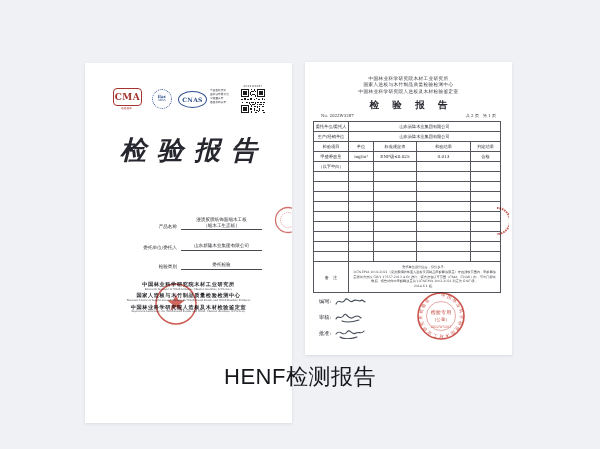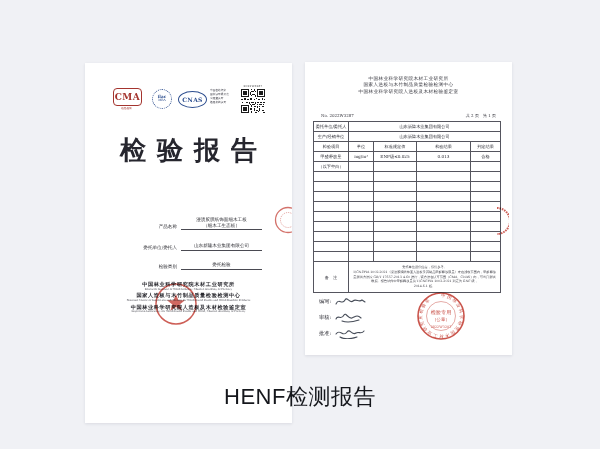--- a/index.html
+++ b/index.html
@@ -26,21 +26,21 @@
         display:flex;align-items:center;justify-content:center;}
   .cnas-text{font-size:6px;font-weight:bold;color:#2d4e8f;letter-spacing:.3px;}
   .accred-block{position:absolute;left:125px;top:26px;width:20px;font-size:2.7px;line-height:1.45;color:#30303a;
         white-space:pre-line;}
   .qr-wrap{position:absolute;left:155px;top:21px;width:26px;text-align:center;}
   .qr-number{font-size:2.8px;color:#333;letter-spacing:.2px;}
   .qr-wrap svg{display:block;margin:1px auto 0;}
 
   
   .cover-title{position:absolute;left:0;top:70px;width:100%;text-align:center;font-size:26px;font-weight:bold;
-        letter-spacing:11px;text-indent:11px;color:#26262e;}
+        letter-spacing:11px;text-indent:11px;color:#26262e;font-style:italic;}
 
   
   .field{position:absolute;left:30px;right:30px;display:flex;align-items:flex-end;}
   .field .flabel{width:62px;text-align:right;font-size:4.6px;padding-right:4px;padding-bottom:1px;white-space:nowrap;}
   .field .fvalue{flex:1;border-bottom:0.8px solid #4a4a52;text-align:center;font-size:4.6px;line-height:1.25;
         padding-bottom:1px;}
   .fvalue .v2:empty{display:none;}
   .fvalue span{display:block;}
   .field-1{top:154px;}
   .field-2{top:180px;}
@@ -74,21 +74,21 @@
   .rp-table tr.r31{height:31px;}
   .remark{font-size:3.2px;line-height:1.45;text-align:center;padding:1px 3px;white-space:pre-line;color:#3a3a42;}
 
   
   .signatures{position:absolute;left:14px;top:233px;}
   .sig-row{display:flex;align-items:center;height:12px;margin-bottom:4px;}
   .sig-label{font-size:5.2px;color:#2e2e36;margin-right:3px;}
 
   
   .caption{position:absolute;left:0;top:362px;width:100%;text-align:center;font-size:22px;font-weight:500;
-        color:#15171c;font-family:"Liberation Sans",sans-serif;letter-spacing:.5px;margin-top:20px;}
+        color:#15171c;font-family:"Liberation Sans",sans-serif;letter-spacing:.5px;}
 </style>
 </head>
 <body>
 
 <div class="canvas">
 
   <div class="page page-left">
 
     <div class="logos">
       <div class="cma">
@@ -173,20 +173,21 @@
   </div>
 
   <div class="page page-right">
 
     <div class="rp-orgs">
       <div>中国林业科学研究院木材工业研究所</div>
       <div>国家人造板与木竹制品质量检验检测中心</div>
       <div>中国林业科学研究院人造板及木材检验鉴定室</div>
     </div>
 
+    <div class="rp-title">检 验 报 告</div>
 
     <div class="rp-no">
       <span>No. 2022W3287</span>
       <span>共 2 页　第 1 页</span>
     </div>
 
     <table class="rp-table">
       <colgroup>
           <col style="width:35px">
           <col style="width:25px">

